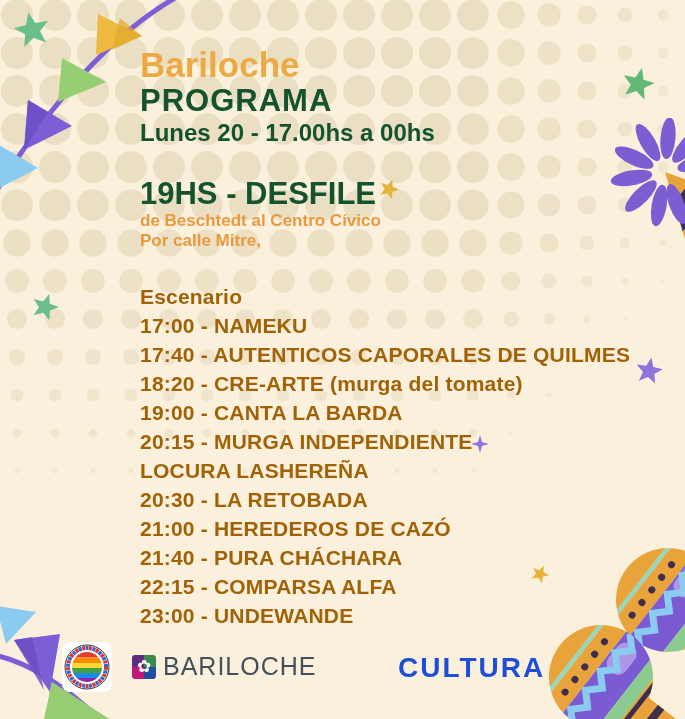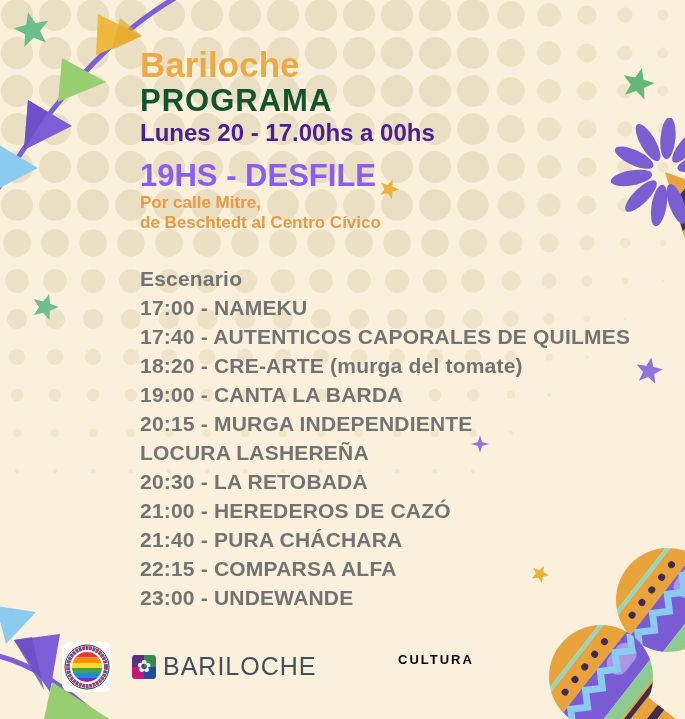--- a/index.html
+++ b/index.html
@@ -5,38 +5,38 @@
   html,body{margin:0;padding:0;}
   .poster{
     position:relative;width:685px;height:719px;overflow:hidden;
     background:#FBF0DC;font-family:"Liberation Sans",sans-serif;padding-left:28px;
   }
   .abs{position:absolute;}
   
   .content{position:absolute;left:140px;top:46px;width:520px;}
   .title{font-size:35px;font-weight:600;color:#ECA944;line-height:38px;}
   .program{font-size:31px;font-weight:800;color:#14532d;letter-spacing:1px;line-height:34px;}
-  .datetime{font-size:24px;font-weight:800;color:#4c1d95;line-height:29px;}
+  .datetime{font-size:24px;font-weight:800;color:#14532d;line-height:29px;}
   .location{font-size:21px;font-weight:700;color:#ECA944;line-height:24px;}
-  .desfile-heading{font-size:31px;font-weight:800;color:#8b5cf6;line-height:34px;margin-top:12px;}
+  .desfile-heading{font-size:31px;font-weight:800;color:#14532d;line-height:34px;margin-top:30px;}
   .desfile-sub{font-size:17px;font-weight:700;color:#E9993F;line-height:20px;}
   .schedule{margin-top:31px;}
-  .sched-line{font-size:21px;font-weight:600;color:#737373;line-height:29px;letter-spacing:0.2px;white-space:nowrap;}
+  .sched-line{font-size:21px;font-weight:600;color:#a16207;line-height:29px;letter-spacing:0.2px;white-space:nowrap;}
   
   .footer{position:absolute;left:0;top:630px;width:685px;height:80px;}
   .logo-circle{position:absolute;left:62px;top:12px;width:50px;height:50px;background:#fff;border-radius:8px;display:flex;align-items:center;justify-content:center;}
   .bariloche-group{position:absolute;left:132px;top:22px;display:flex;align-items:center;gap:7px;}
   .bariloche-icon{width:24px;height:24px;border-radius:3px;overflow:hidden;position:relative;
     background:conic-gradient(#3A8A4D 0 25%, #1F4F9C 25% 50%, #C2187B 50% 75%, #5C2D82 75% 100%);}
   .bariloche-icon span{position:absolute;inset:0;display:flex;align-items:center;justify-content:center;color:#fff;font-size:17px;line-height:1;}
   .bariloche-text{font-size:25px;font-weight:500;color:#43505C;letter-spacing:1px;}
   .rn-group{position:absolute;left:308px;top:0px;color:#9CC557;text-align:left;}
   .rn-main{font-size:44px;font-weight:800;letter-spacing:-2px;line-height:44px;}
   .rn-sub{font-size:12px;font-weight:800;letter-spacing:1.5px;margin-top:-2px;}
-  .cultura{position:absolute;left:398px;top:22px;font-size:13px;font-weight:800;color:#000000;letter-spacing:2px;}
+  .cultura{position:absolute;left:398px;top:22px;font-size:28px;font-weight:800;color:#1d4ed8;letter-spacing:2px;}
 </style>
 </head>
 <body>
 
 <div class="poster">
 
   <svg id="dots" class="abs" style="left:0;top:0;" width="685" height="719" viewBox="0 0 685 719">
       <circle cx="17" cy="15" r="16.0" fill="#EADFC2" fill-opacity="1.00"></circle>
       <circle cx="55" cy="15" r="16.0" fill="#EADFC2" fill-opacity="1.00"></circle>
       <circle cx="93" cy="15" r="16.0" fill="#EADFC2" fill-opacity="1.00"></circle>
@@ -381,22 +381,22 @@
   <svg class="abs" style="left:530px;top:564px;" width="20" height="20" viewBox="-11 -11 22 22">
     <path d="M0,-10 L2.6,-3.4 L9.7,-3.1 L4.2,1.5 L6.1,8.3 L0,4.4 L-6.1,8.3 L-4.2,1.5 L-9.7,-3.1 L-2.6,-3.4 Z" fill="#E8B33C" transform="rotate(25)"></path>
   </svg>
 
   <div class="content">
     <div class="title">Bariloche</div>
     <div class="program">PROGRAMA</div>
     <div class="datetime">Lunes 20 - 17.00hs a 00hs</div>
 
     <div class="desfile-heading">19HS - DESFILE</div>
+    <div class="desfile-sub">de Beschtedt al Centro Cívico</div>
     <div class="desfile-sub">Por calle Mitre,</div>
-    <div class="desfile-sub">de Beschtedt al Centro Cívico</div>
 
     <div class="schedule">
       <div class="sched-line">Escenario</div>
       <div>
 
           <div class="sched-line">17:00 - NAMEKU</div>
 
           <div class="sched-line">17:40 - AUTENTICOS CAPORALES DE QUILMES</div>
 
           <div class="sched-line">18:20 - CRE-ARTE (murga del tomate)</div>

